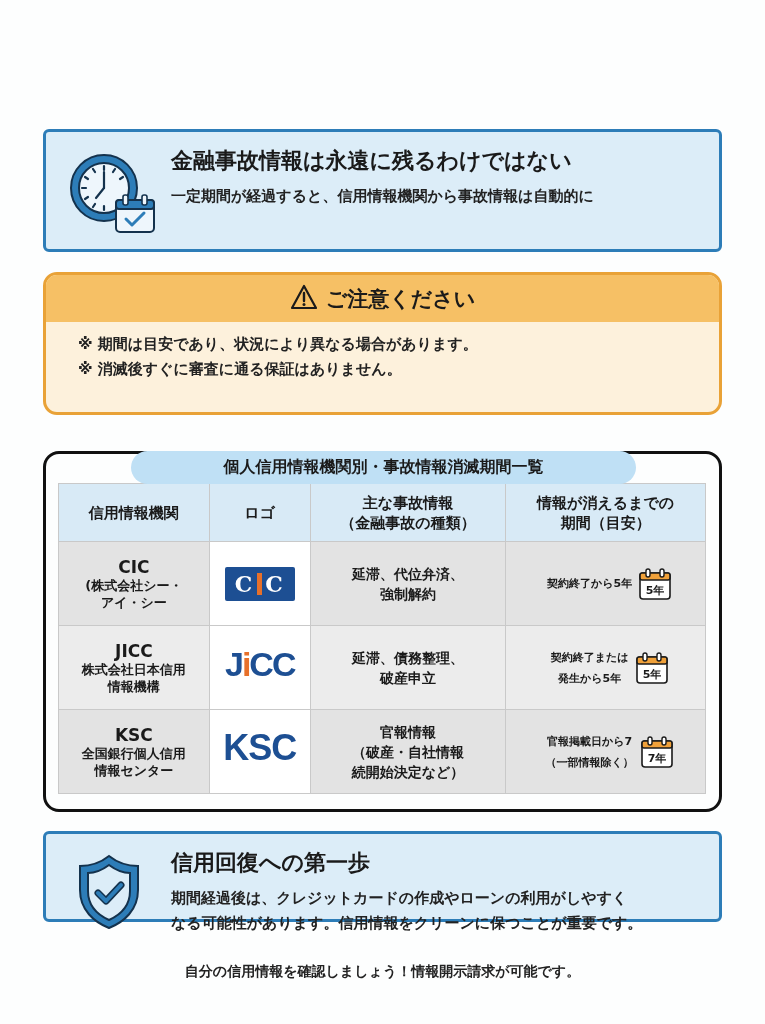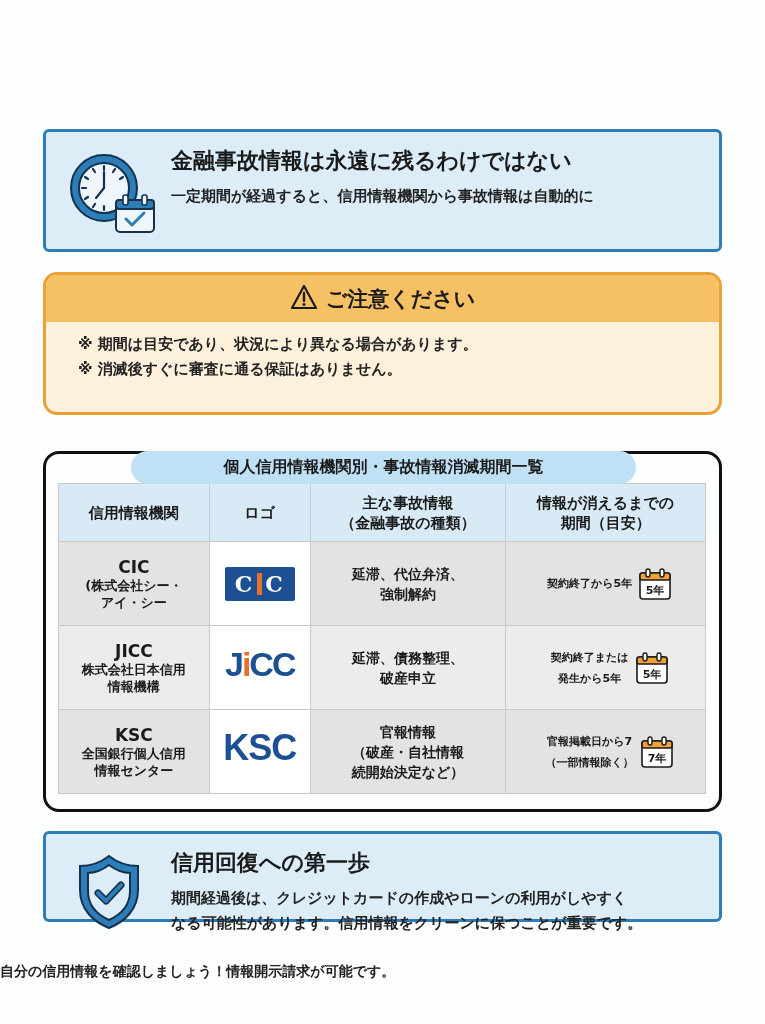--- a/index.html
+++ b/index.html
@@ -98,21 +98,21 @@
       font-size: 34px; font-weight: bold; color: #1d4f93; letter-spacing: -2px;
       font-family: "Liberation Sans", sans-serif; position: relative;
     }
     .logo-jicc .dot { color: #e7702a; }
     .logo-ksc {
       font-size: 36px; font-weight: bold; color: #1d4f93; letter-spacing: -1px;
       font-family: "Liberation Sans", sans-serif;
     }
 
     .footer-note {
-      position: absolute; left: 0; top: 963px; width: 765px; 
+      position: absolute; left: 0; top: 963px; width: 765px; text-align: center;
       font-size: 14px; font-weight: bold; color: #222;
     }
   </style>
 </head>
 <body>
 
 <div class="page">
 
 
   <div class="card info">

